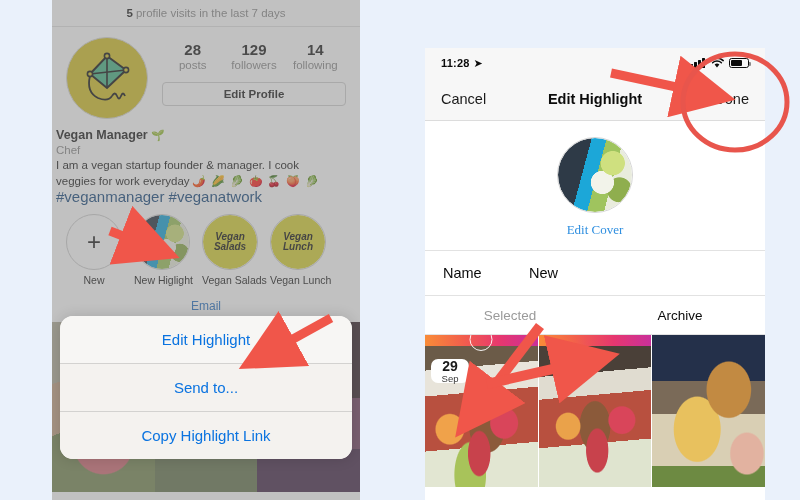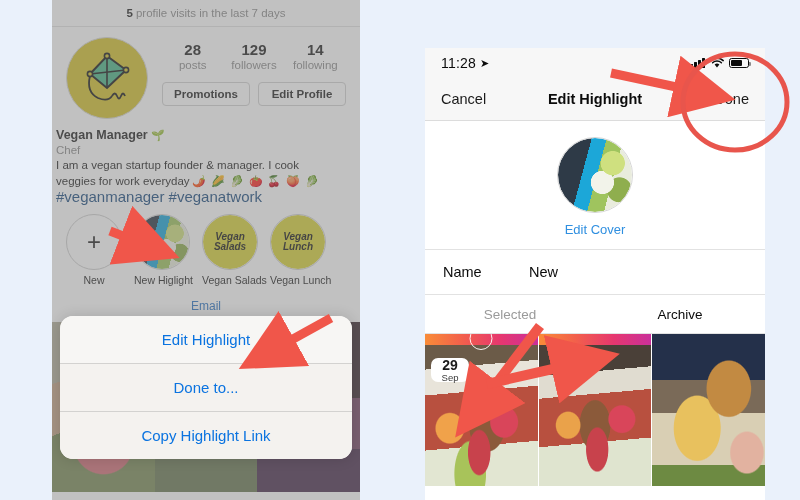--- a/index.html
+++ b/index.html
@@ -105,21 +105,21 @@
 
   
   .right-phone{
     position:absolute;left:425px;top:48px;width:340px;height:452px;
     background:#fff;overflow:hidden;
   }
   .statusbar{
     height:30px;display:flex;align-items:center;padding:0 16px;
     background:#f7f7f7;
   }
-  .sb-time{font-size:14px;font-weight:400;color:#0b0b0b;letter-spacing:.2px;}
+  .sb-time{font-size:11px;font-weight:700;color:#0b0b0b;letter-spacing:.2px;}
   .sb-loc{margin-left:4px;font-size:11px;color:#0b0b0b;}
   .sb-right{margin-left:auto;display:flex;align-items:center;gap:5px;}
   .bars{display:flex;align-items:flex-end;gap:1.5px;height:10px;}
   .bars i{width:2.6px;background:#0b0b0b;border-radius:.5px;display:block;}
   .batt{
     width:20px;height:10px;border:1.3px solid #0b0b0b;border-radius:2.6px;
     position:relative;padding:1.2px;box-sizing:border-box;
   }
   .batt::after{content:"";position:absolute;right:-3px;top:3px;width:1.6px;height:4px;
     background:rgba(11,11,11,.45);border-radius:0 1px 1px 0;}
@@ -132,20 +132,21 @@
   .nav-cancel{font-size:14.5px;color:#1a1a1a;}
   .nav-title{
     position:absolute;left:0;right:0;text-align:center;
     font-size:14.5px;font-weight:700;color:#0b0b0b;pointer-events:none;
   }
   .nav-done{margin-left:auto;font-size:14.5px;color:#1a1a1a;position:relative;z-index:2;}
 
   .cover-block{
     background:#fff;padding:16px 0 12px 0;text-align:center;
     border-bottom:1px solid #e2e2e2;
+    font-family:Liberation Serif, serif;
   }
   .cover-circ{
     width:74px;height:74px;border-radius:50%;margin:0 auto;
     border:1px solid #d6d6d6;overflow:hidden;position:relative;
   }
   .edit-cover{display:block;margin-top:9px;font-size:13px;color:#2f8fe0;text-decoration:none;}
 
   .name-row{
     height:44px;display:flex;align-items:center;padding:0 18px;
     border-bottom:1px solid #e2e2e2;background:#fff;
@@ -238,21 +239,20 @@
             <div class="stat">
               <div class="num">129</div>
               <div class="lbl">followers</div>
             </div>
             <div class="stat">
               <div class="num">14</div>
               <div class="lbl">following</div>
             </div>
           </div>
           <div class="btn-row">
-            <div class="gbtn">Promotions</div>
             <div class="gbtn">Edit Profile</div>
           </div>
         </div>
       </div>
 
       <div class="bio">
         <div class="name">
           <span>Vegan Manager</span>
           <span class="emoji">🌱</span>
         </div>
@@ -306,21 +306,21 @@
         <div class="ps ps1"></div>
         <div class="ps ps2"></div>
         <div class="ps ps3"></div>
       </div>
     </div>
 
     <div class="dim"></div>
 
     <div class="sheet">
       <div class="sheet-item">Edit Highlight</div>
-      <div class="sheet-item">Done to...</div>
+      <div class="sheet-item">Send to...</div>
       <div class="sheet-item">Copy Highlight Link</div>
     </div>
   </div>
 
   <div class="right-phone">
 
     <div class="statusbar">
       <span class="sb-time">11:28</span>
       <span class="sb-loc">➤</span>
       <span class="sb-right">

